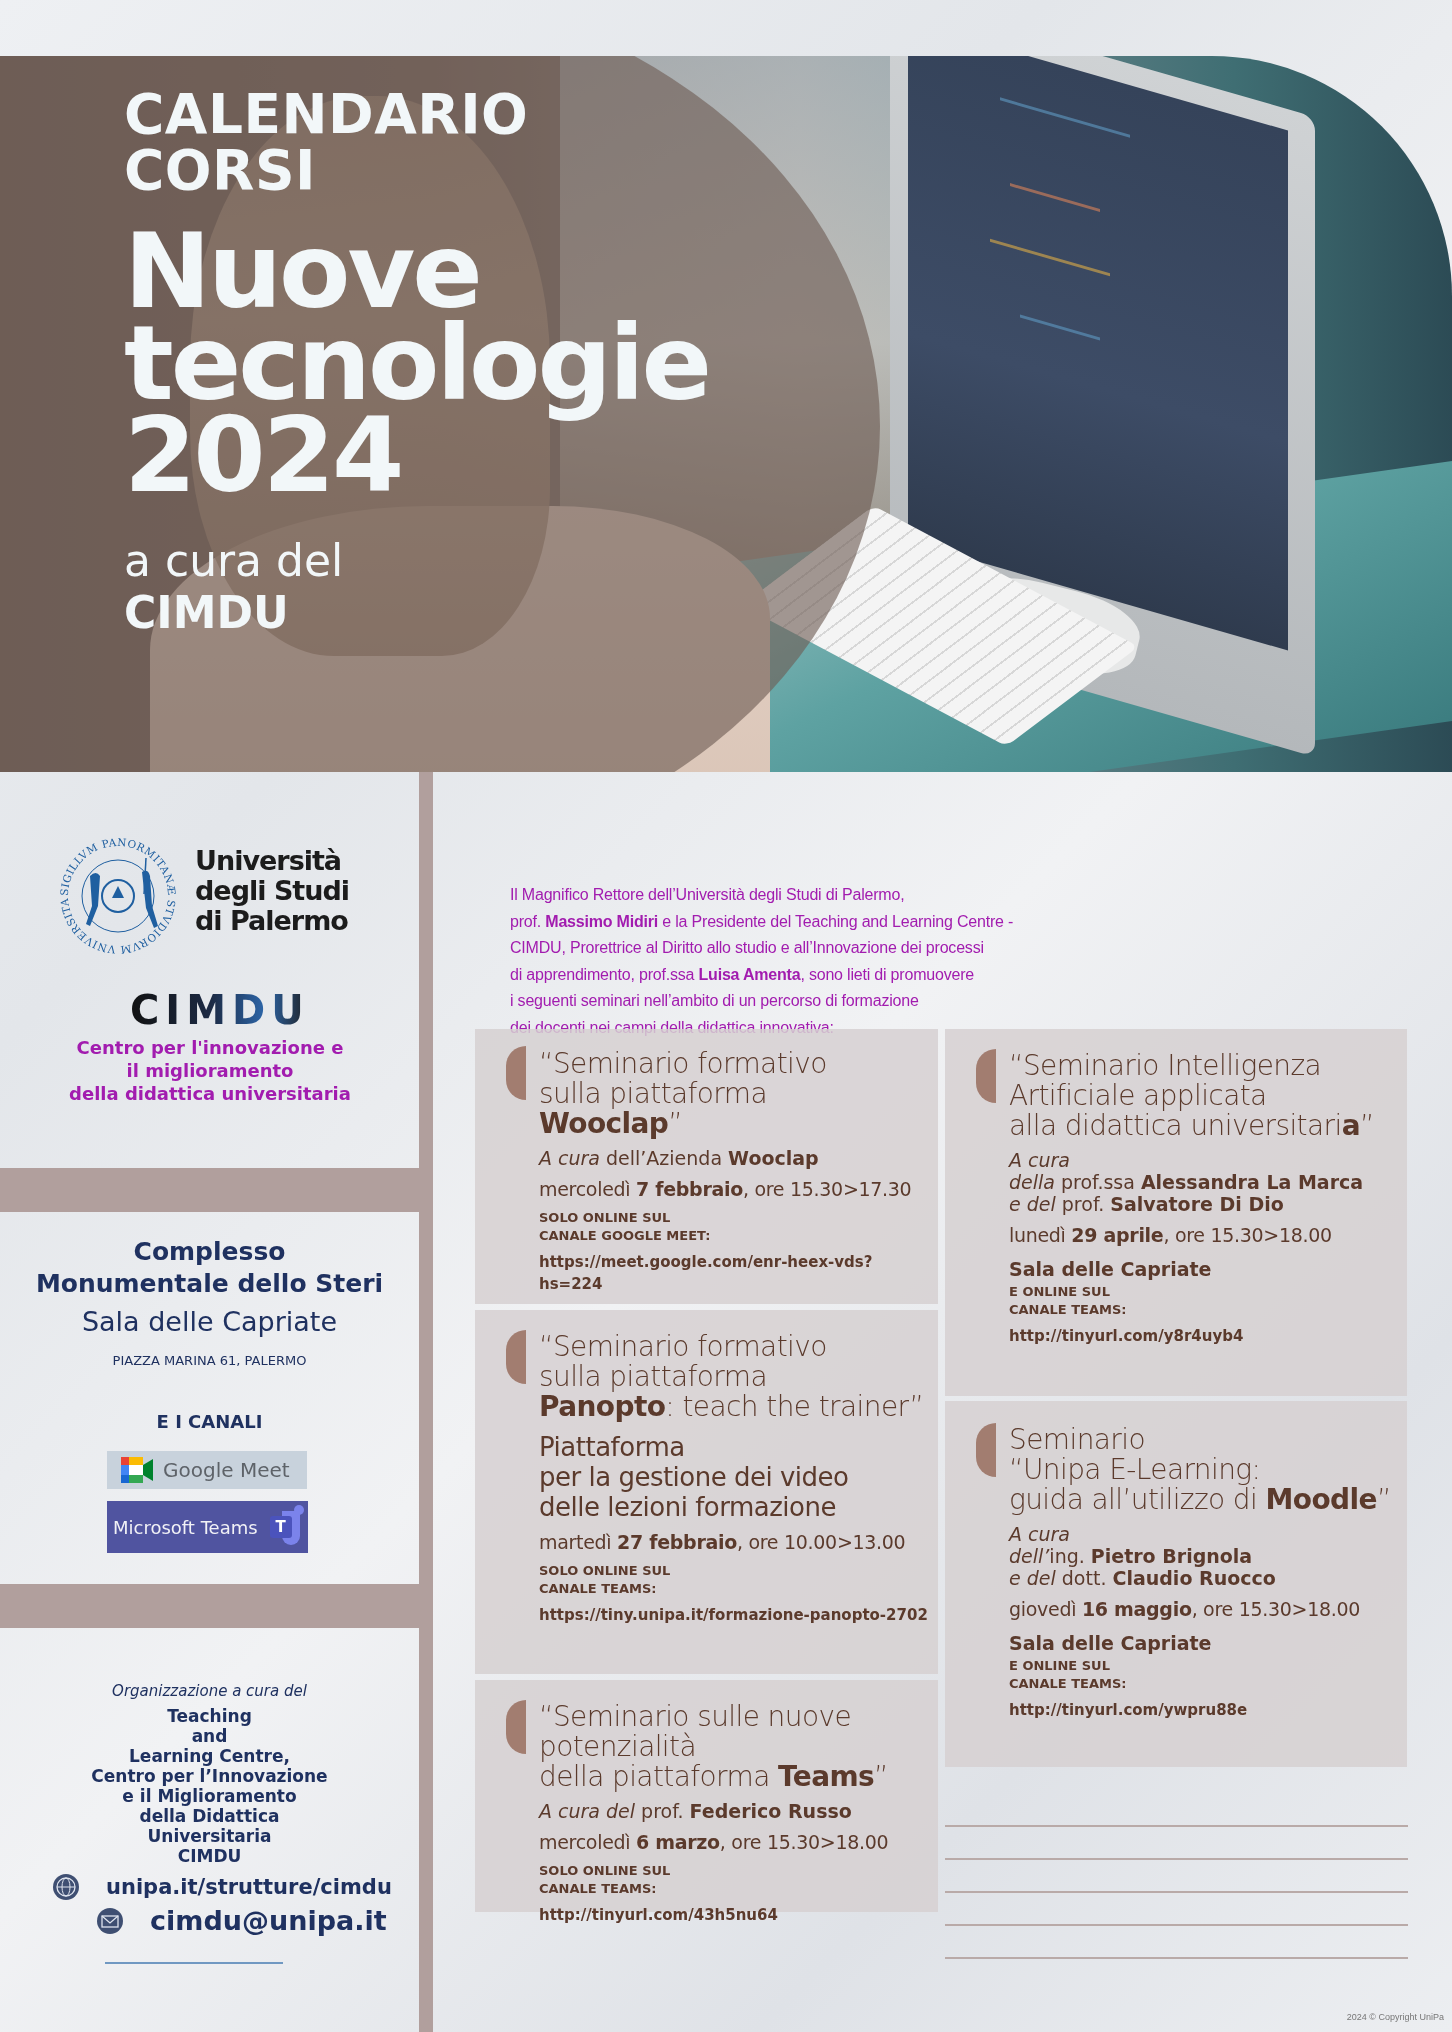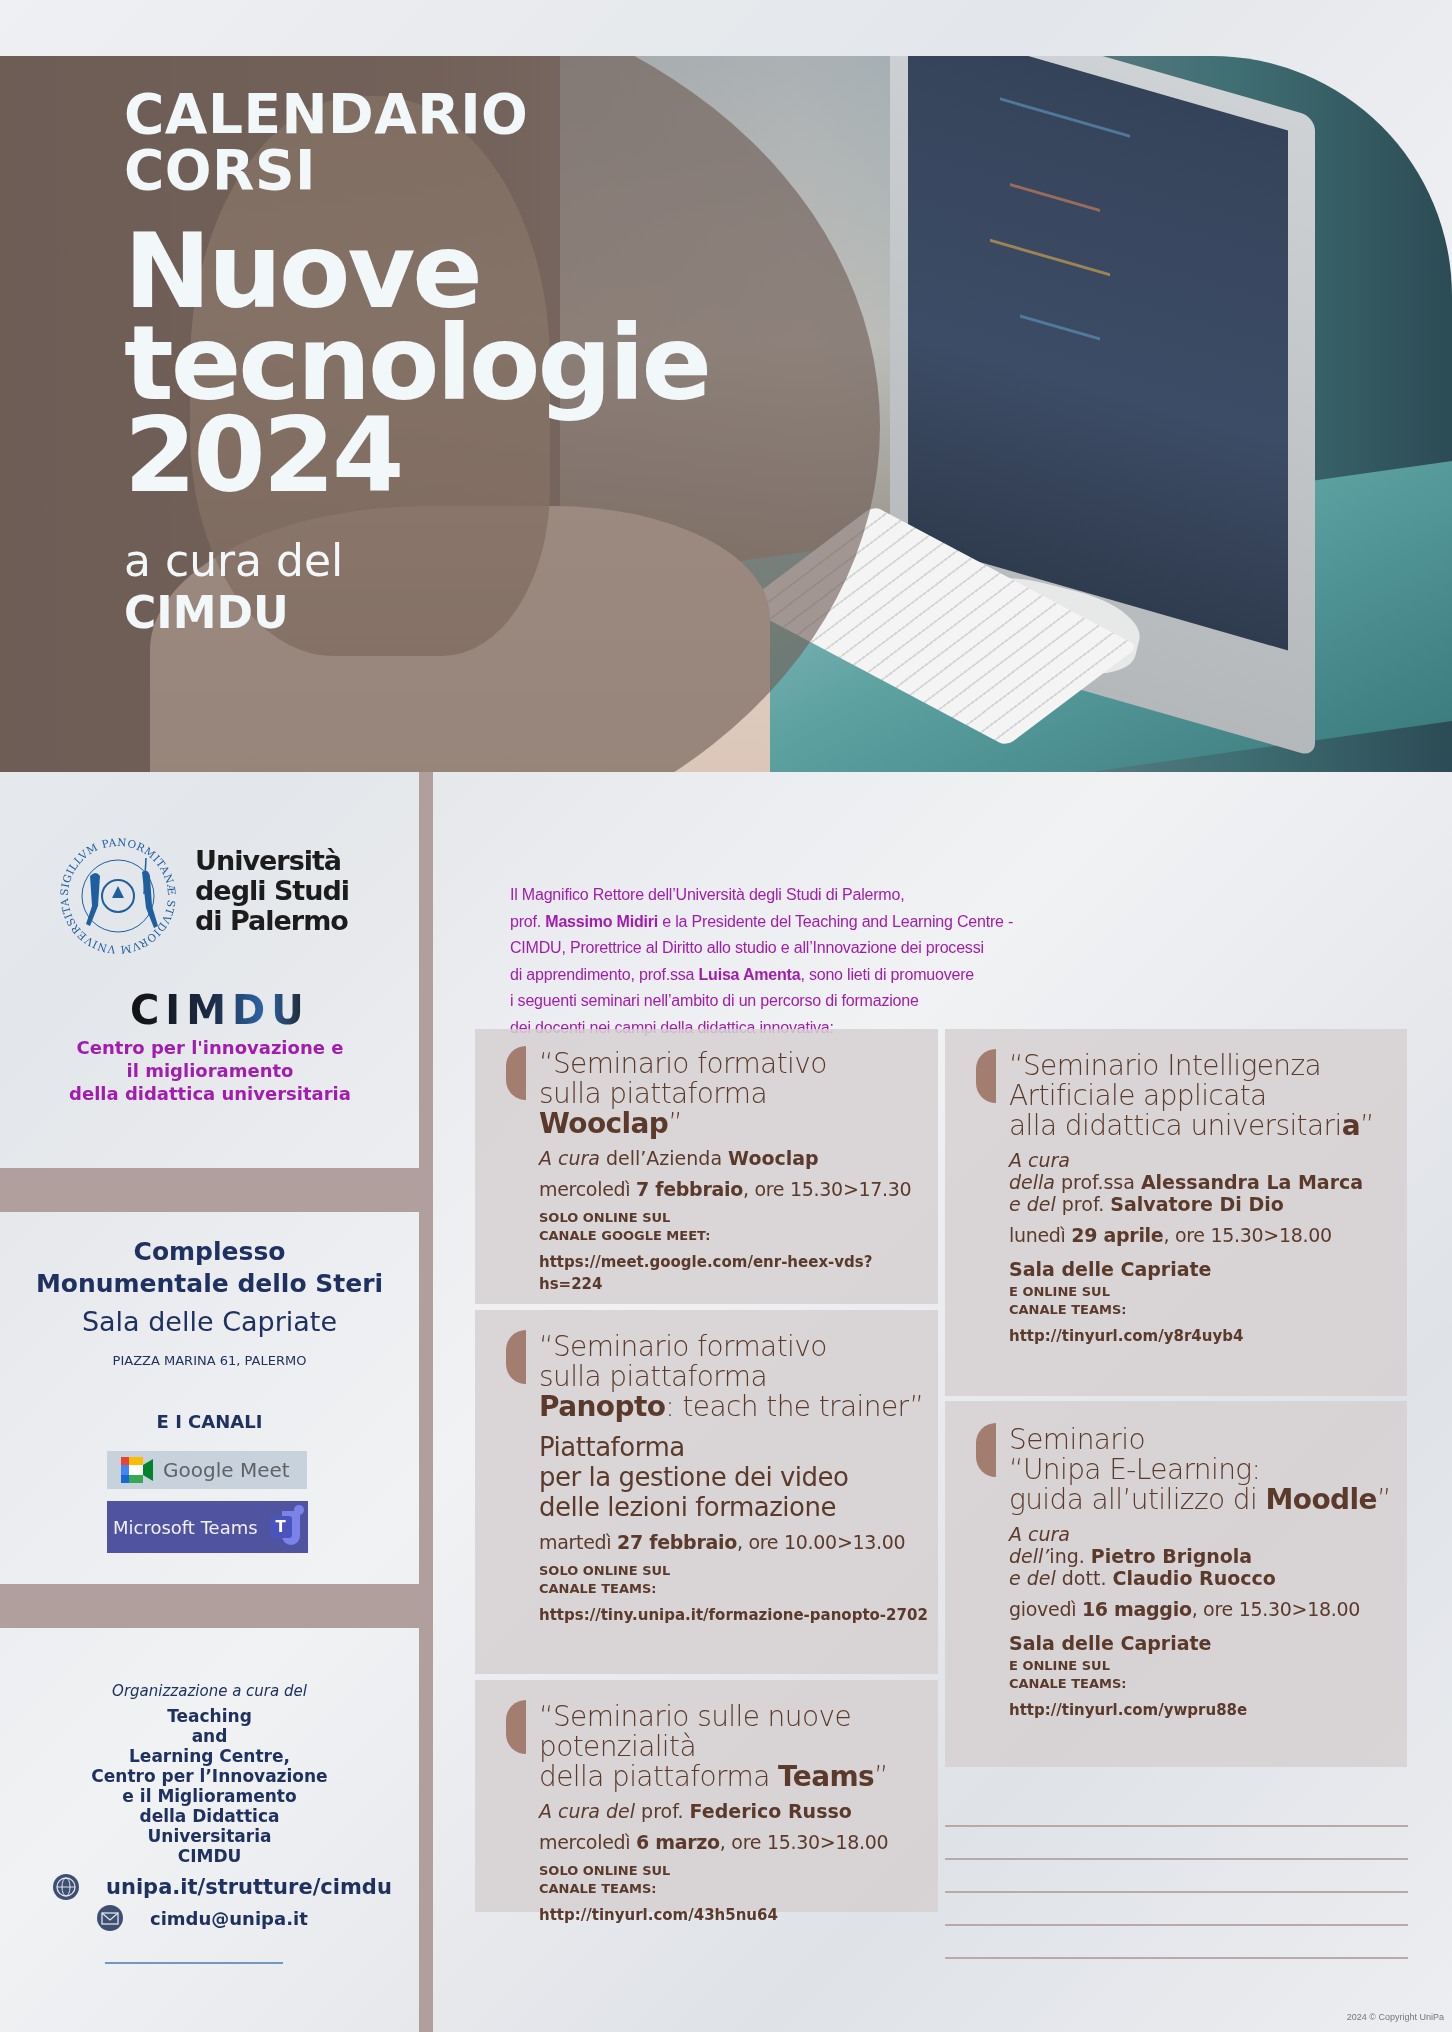--- a/index.html
+++ b/index.html
@@ -108,21 +108,21 @@
     position: absolute; left: 107px; top: 1501px; width: 201px; height: 52px;
     background: #5054a0; display: flex; align-items: center; padding-left: 6px; gap: 10px;
     font-family: "DejaVu Sans", sans-serif; color: #f1f1f6; font-size: 18px; cursor: pointer;
   }
   .teams-icon { position: relative; width: 40px; height: 40px; }
   .org { position: absolute; left: 0; top: 1680px; width: 419px; text-align: center; color: #1f3160; font-family: "DejaVu Sans", sans-serif; }
   .org .o1 { font-size: 15px; font-style: italic; line-height: 22px; }
   .org .o2 { font-size: 17px; font-weight: 700; line-height: 20px; margin-top: 4px; white-space: pre-line; }
   .contact { position: absolute; display: flex; align-items: center; gap: 27px; color: #1f3160; font-family: "DejaVu Sans", sans-serif; font-weight: 700; }
   .contact-web { left: 53px; top: 1874px; font-size: 21px; }
-  .contact-mail { left: 97px; top: 1905px; font-size: 18px; justify-content: flex-end; }
+  .contact-mail { left: 97px; top: 1905px; font-size: 27px; justify-content: flex-end; }
   .contact .ic { width: 26px; height: 26px; border-radius: 50%; background: #3f4f72; display: flex; align-items: center; justify-content: center; color: #dfe4ee; font-size: 15px; }
   .left-rule { position: absolute; left: 105px; top: 1962px; width: 178px; height: 2px; background: #7098c2; }
 
   
   .intro {
     position: absolute; left: 510px; top: 844px; width: 900px;
     font-family: "Liberation Sans Narrow", "Liberation Sans", sans-serif;
     font-size: 16px; line-height: 26.5px; color: #a21caf; letter-spacing: -0.2px; margin-top: 38px;
   }
   .intro b { font-weight: 700; }

